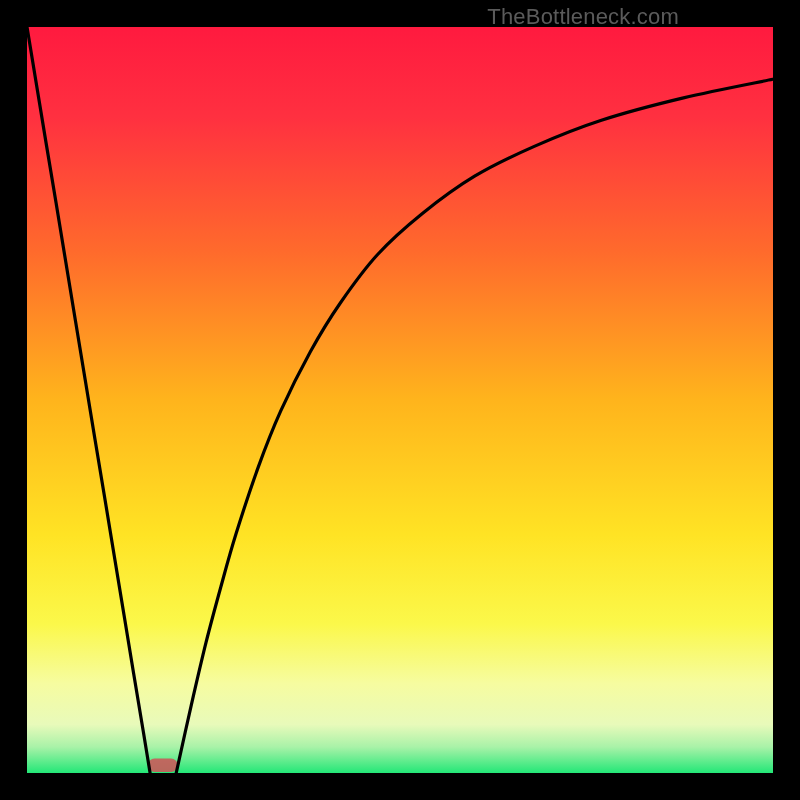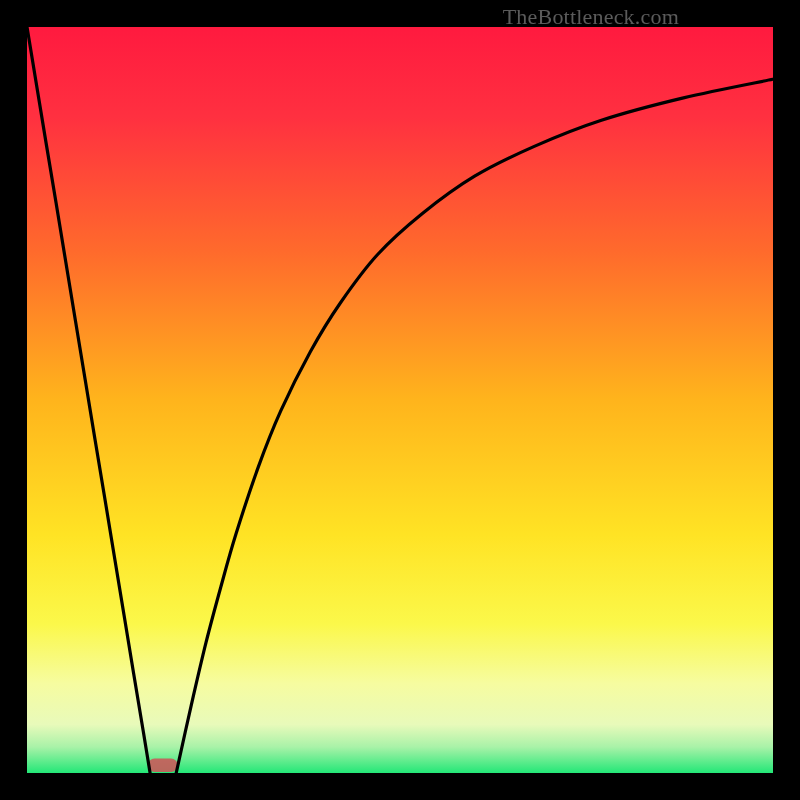--- a/index.html
+++ b/index.html
@@ -11,21 +11,20 @@
     background: #000;
     font-family: Arial, Helvetica, sans-serif;
   }
   .frame {
     position: absolute;
     left: 0;
     top: 0;
     width: 689px;
     height: 800px;
     background: #000;
-    font-family: Liberation Serif, serif;
   }
   .plot {
     position: absolute;
     left: 27px;
     top: 27px;
     width: 746px;
     height: 746px;
     overflow: hidden;
   }
   .watermark {

